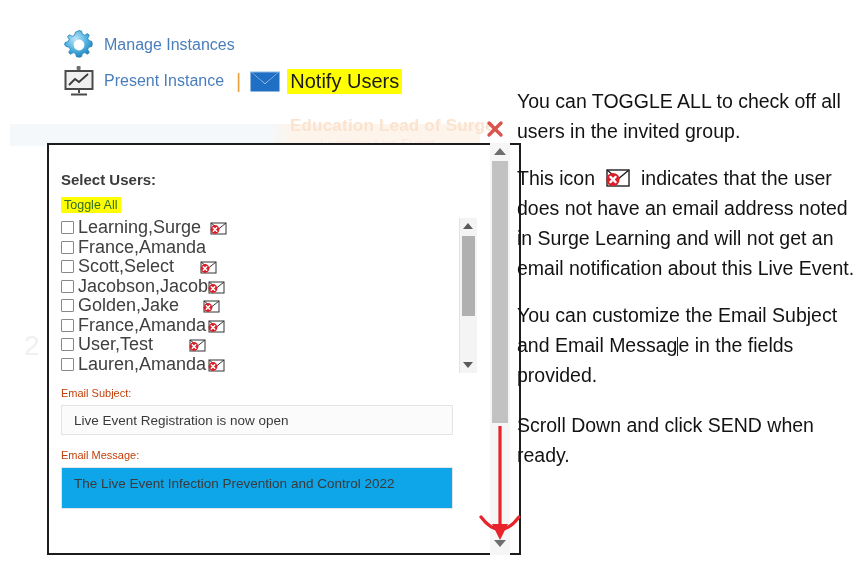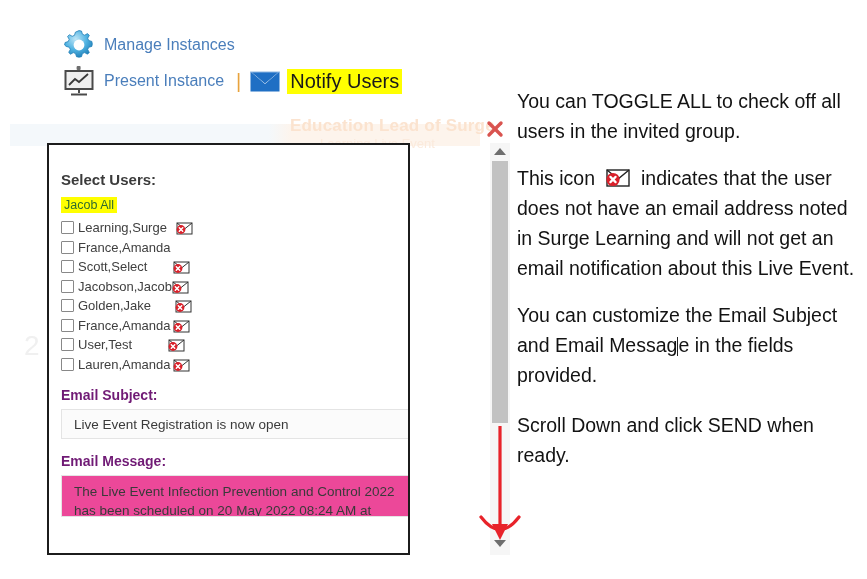--- a/index.html
+++ b/index.html
@@ -97,21 +97,21 @@
     width: 18px;
     height: 20px;
     cursor: pointer;
   }
 
   
   .dialog {
     position: absolute;
     left: 47px;
     top: 143px;
-    width: 363px;
+    width: 474px;
     height: 412px;
     background: #ffffff;
     border: 2px solid #1c1c1c;
     box-sizing: border-box;
     overflow: hidden;
   }
   .dialog-inner {
     padding: 26px 0 0 12px;
     position: relative;
     height: 100%;
@@ -149,21 +149,21 @@
     width: 11px;
     height: 11px;
     border: 1px solid #888;
     background: #fff;
     border-radius: 1px;
     flex: none;
     margin-right: 4px;
     cursor: pointer;
   }
   .uname {
-    font-size: 13px;
+    font-size: 18px;
     color: #404040;
     white-space: nowrap;
   }
   .icon-noemail { width: 17px; height: 13px; flex: none; }
 
   
   .sb-inner {
     position: absolute;
     left: 410px;
     top: 73px;
@@ -194,43 +194,43 @@
   }
   .sb-arrow.down {
     bottom: 5px;
     border-left: 5px solid transparent;
     border-right: 5px solid transparent;
     border-top: 6px solid #5a5a5a;
   }
 
   
   .field-label {
-    font-size: 14px;
-    font-weight: bold;
-    color: #701a75;
+    font-size: 11px;
+    font-weight: normal;
+    color: #c2410c;
     margin: 14px 0 6px 0;
   }
   .text-input {
     width: 392px;
     height: 30px;
     border: 1px solid #e4e4e4;
     background: #fbfbfb;
     box-sizing: border-box;
     font-size: 13.5px;
     color: #3a3a3a;
     padding: 0 0 0 12px;
     line-height: 28px;
     font-family: "Liberation Sans", sans-serif;
     outline: none;
   }
   .msg-box {
     width: 392px;
     height: 42px;
     border: 1px solid #e4e4e4;
-    background: #ec4899;
+    background: #0ea5e9;
     box-sizing: border-box;
     font-size: 13.5px;
     color: #3a3a3a;
     padding: 6px 0 0 12px;
     line-height: 19px;
     overflow: hidden;
     white-space: nowrap;
   }
 
   
@@ -365,21 +365,21 @@
       <line x1="3" y1="4" x2="15" y2="16"></line>
       <line x1="15" y1="4" x2="3" y2="16"></line>
     </g>
   </svg>
 </div>
 
 <div class="dialog">
   <div class="dialog-inner">
 
     <div class="section-title">Select Users:</div>
-    <span class="toggle-all">Jacob All</span>
+    <span class="toggle-all">Toggle All</span>
 
     <div class="user-list">
 
       <div class="user-row">
         <span class="cbx"></span>
         <span class="uname">Learning,Surge</span>
         <span class="icon-noemail" style="margin-left:9px">
           <svg viewBox="0 0 17 13" width="17" height="13">
             <rect x="1" y="1" width="15" height="11" fill="#ffffff" stroke="#333" stroke-width="1"></rect>
             <polyline points="1,1 8.5,7 16,1" fill="none" stroke="#333" stroke-width="1"></polyline>
@@ -501,21 +501,20 @@
       <div class="thumb"></div>
       <span class="sb-arrow down"></span>
     </div>
 
     <div class="field-label">Email Subject:</div>
     <input class="text-input" type="text" value="Live Event Registration is now open" style="">
 
     <div class="field-label">Email Message:</div>
     <div class="msg-box">
       <div>The Live Event Infection Prevention and Control 2022</div>
-      <div>has been scheduled on 20 May 2022 08:24 AM at</div>
     </div>
 
   </div>
 </div>
 
 <div class="sb-outer">
   <span class="sb-o-arrow up"></span>
   <div class="o-thumb"></div>
   <span class="sb-o-arrow down"></span>
 </div>

